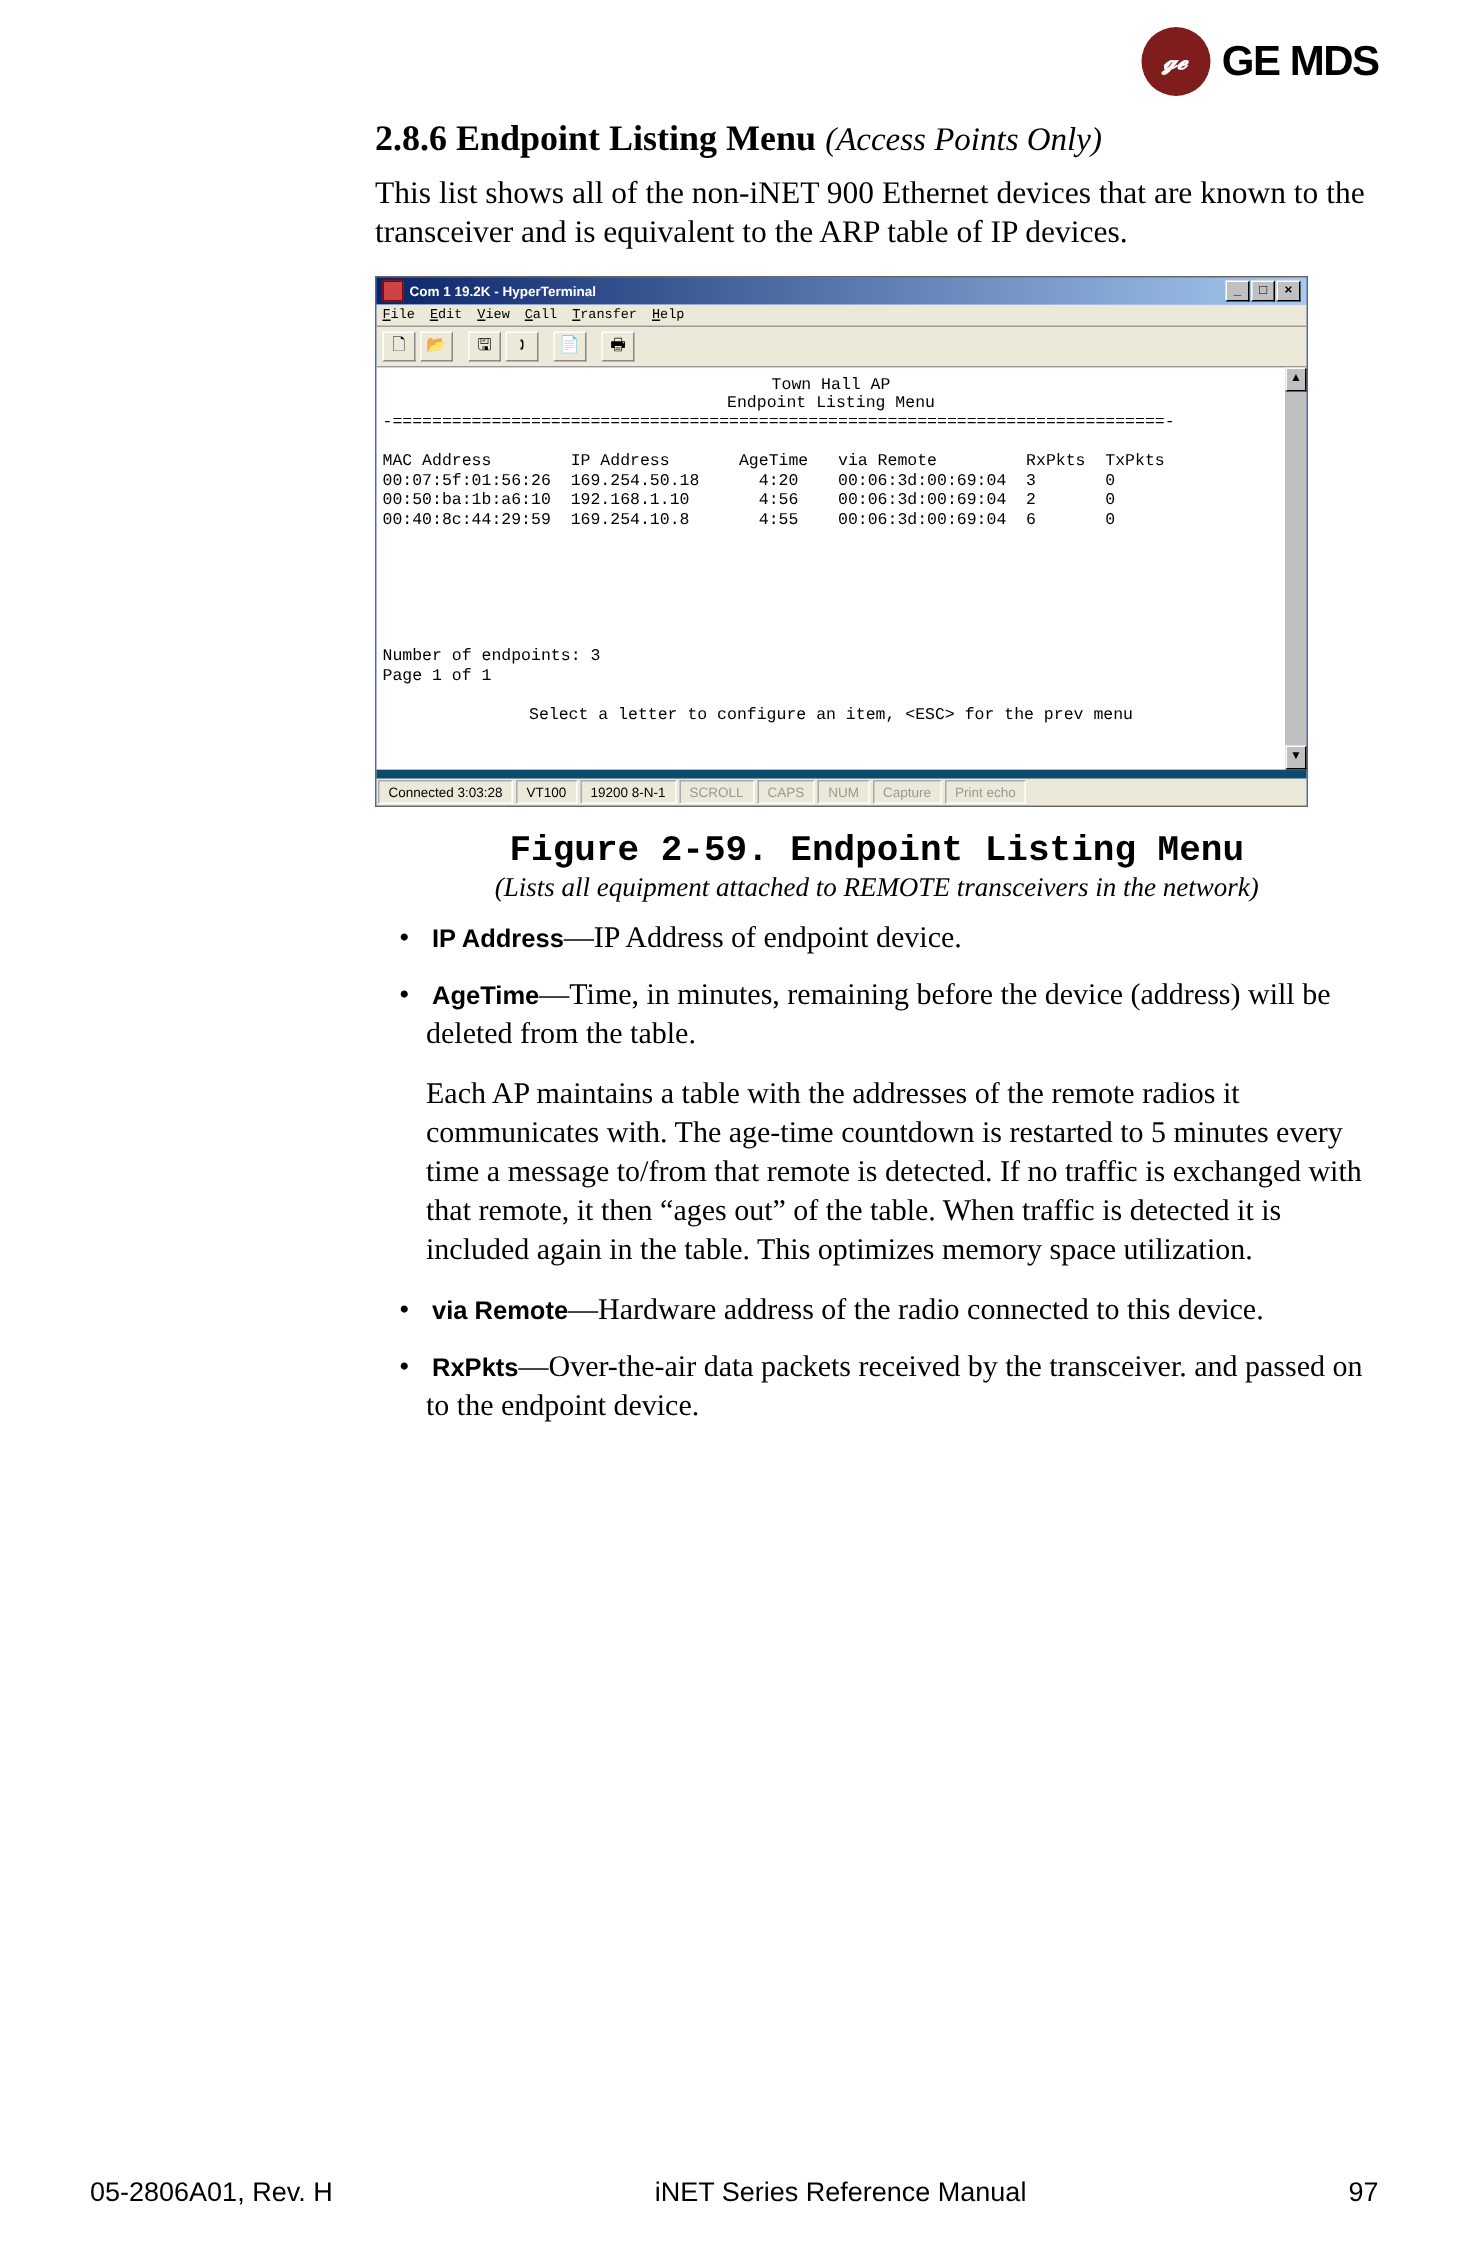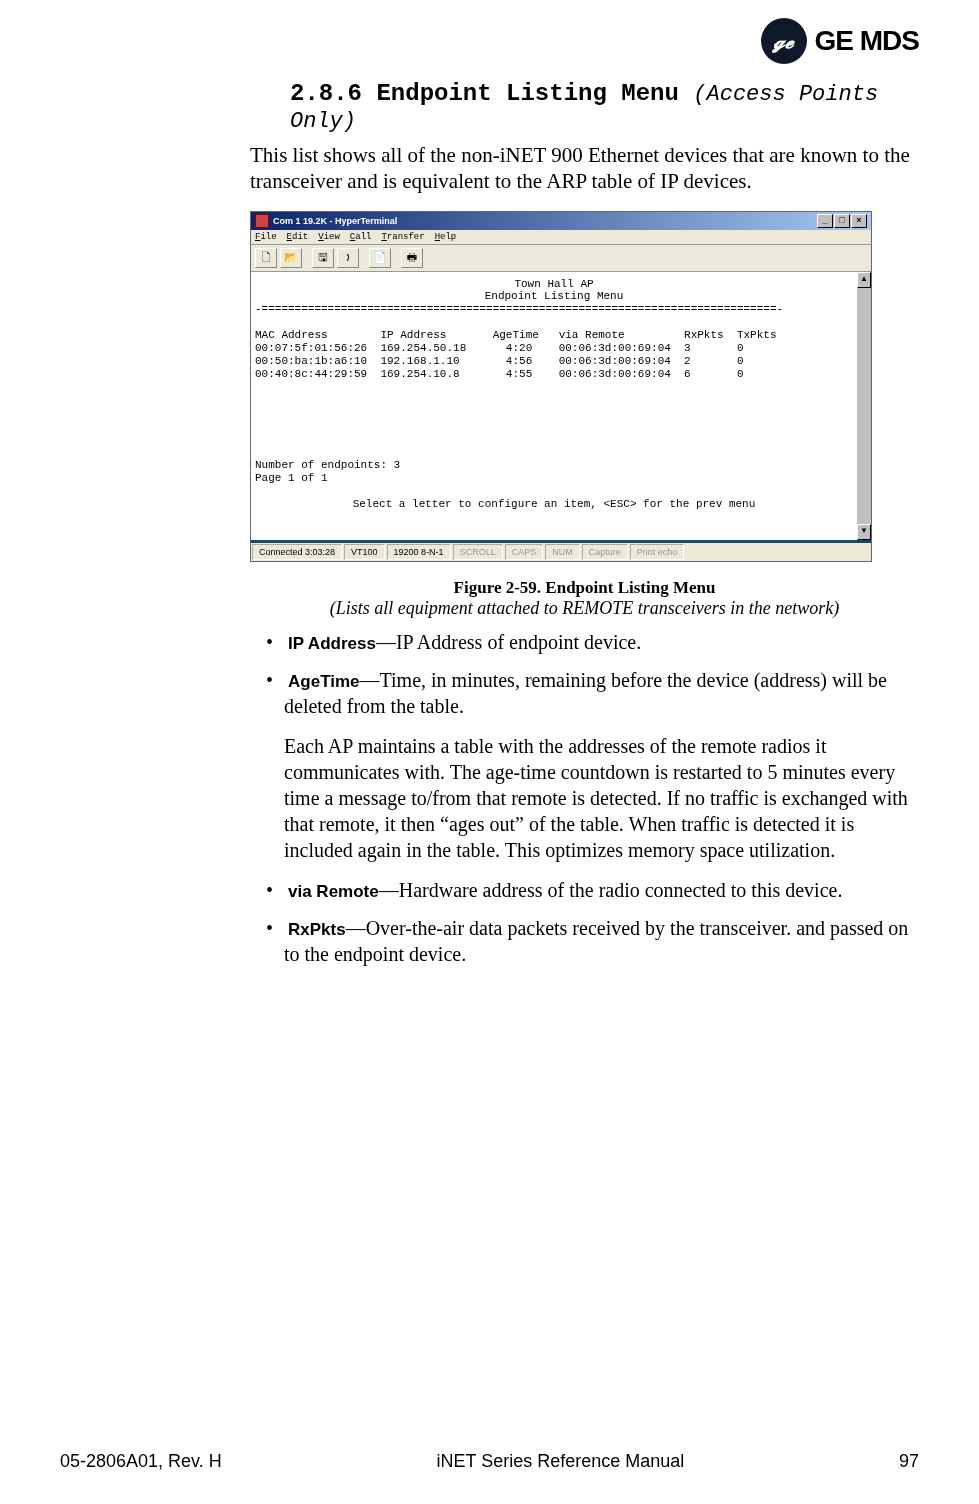--- a/index.html
+++ b/index.html
@@ -24,46 +24,45 @@
     top: 18px;
     right: 60px;
     display: flex;
     align-items: center;
     gap: 8px;
   }
   .ge-circle {
     width: 46px;
     height: 46px;
     border-radius: 50%;
-    background: #0f172a;
+    background: #7f1d1d;
     color: #fff;
     display: flex;
     align-items: center;
     justify-content: center;
     font-family: Liberation Serif, serif;
     font-style: italic;
-    font-size: 20px;
+    font-size: 16px;
     font-weight: bold;
   }
   .ge-text {
     font-family: Arial, Helvetica, sans-serif;
     font-weight: bold;
     font-size: 28px;
     letter-spacing: -1px;
   }
   .content {
     margin-left: 190px;
     margin-top: 50px;
   }
   .section-heading {
-    font-family: Liberation Mono, monospace;
+    font-family: Liberation Serif, serif;
     font-size: 24px;
     font-weight: bold;
     margin-bottom: 8px;
-    margin-left: 40px;
   }
   .section-heading .qualifier {
     font-style: italic;
     font-weight: normal;
     font-size: 22px;
   }
   .body-text {
     font-size: 21px;
     line-height: 1.25;
     margin: 6px 0 16px 0;
@@ -132,33 +131,33 @@
   .term-scroll {
     width:14px; background:#c0c0c0;
     display:flex; flex-direction:column; justify-content:space-between;
   }
   .scroll-btn {
     height:14px; background:#c0c0c0;
     border:1px solid #fff; border-right-color:#000; border-bottom-color:#000;
     font-size:8px; text-align:center; line-height:12px;
   }
   .term-status {
-    background:#ece9d8; border-top:3px solid #0c4a6e;
+    background:#ece9d8; border-top:6px solid #0c4a6e;
     display:flex; font-size:9px;
   }
   .status-cell {
     padding:2px 6px; border:1px inset #fff; margin:1px;
     background:#ece9d8;
   }
   .muted { color:#999; }
   .fig-caption {
     text-align:center;
-    font-family: Liberation Serif, serif;
-    font-weight: bold;
-    font-size: 17px;
+    font-family: Liberation Mono, monospace;
+    font-weight: bold;
+    font-size: 24px;
     margin-top: 6px;
   }
   .fig-sub {
     text-align:center;
     font-style: italic;
     font-size: 18px;
     margin-bottom: 10px;
   }
   ul.defs {
     list-style: none;

